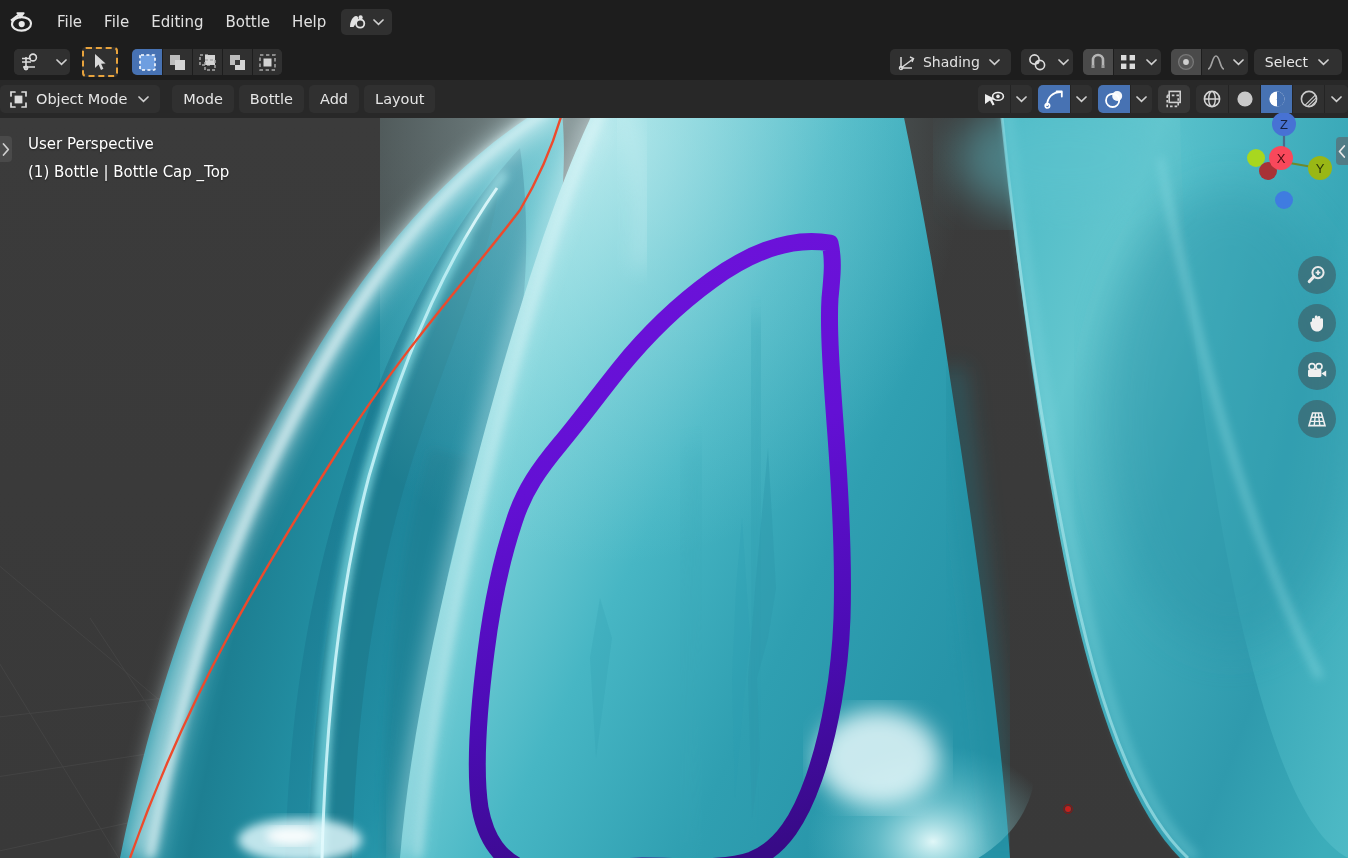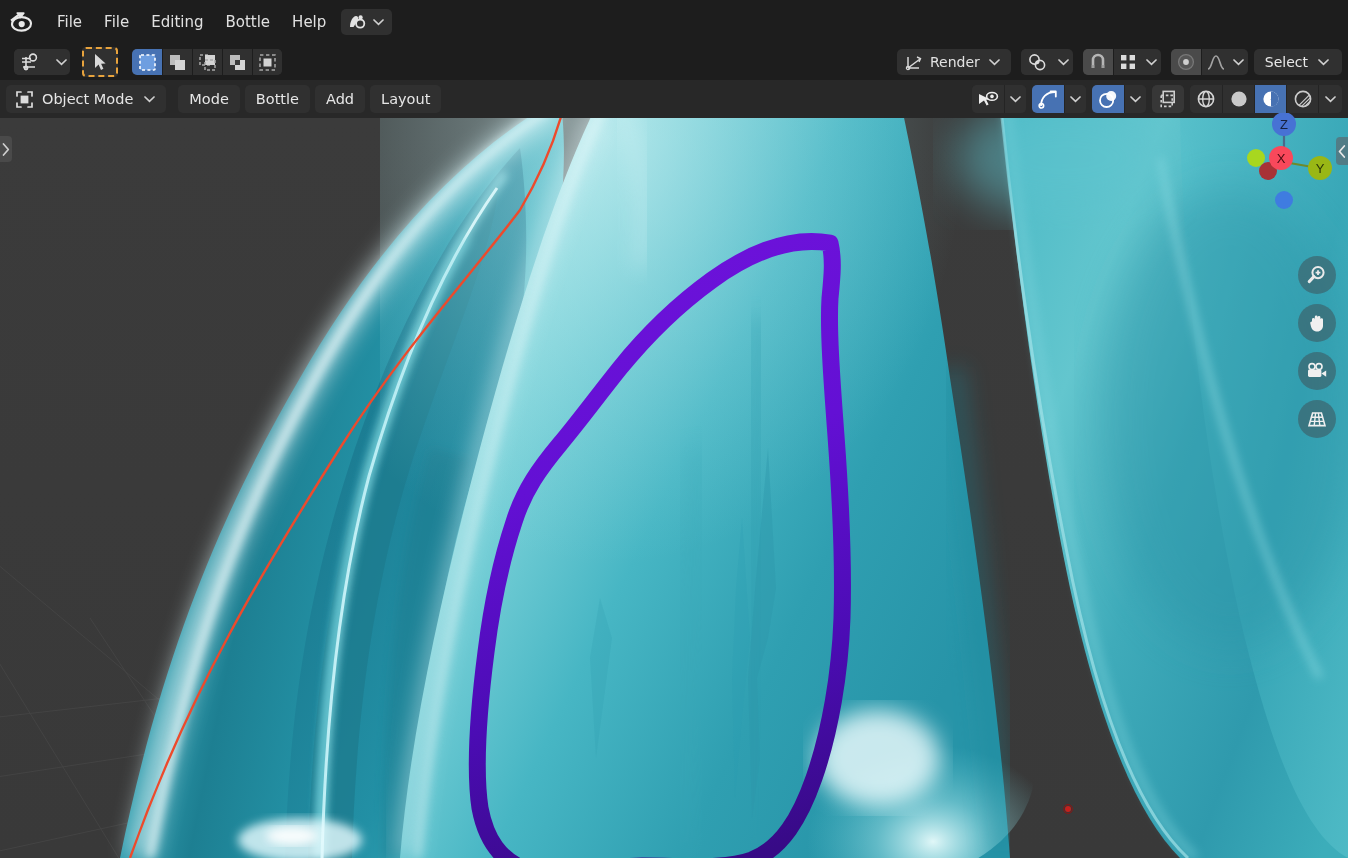--- a/index.html
+++ b/index.html
@@ -66,21 +66,21 @@
   }
   .spacer { flex: 1; }
 
   
   .viewport {
     position: absolute; left: 0; top: 80px; width: 1348px; height: 778px;
     overflow: hidden; background: #3b3b3b;
   }
   .vp-header {
     position: absolute; left: 0; top: 0; width: 1348px; height: 38px;
-    display: flex; align-items: center; padding: 0 6px; z-index: 40;
+    display: flex; align-items: center; padding: 0 0; z-index: 40;
     background: rgba(40,40,40,0.0);
   }
   .vp-header-bg {
     position: absolute; left: 0; top: 0; width: 1348px; height: 38px;
     background: #282828; z-index: 30;
   }
   .mode-btn {
     display: flex; align-items: center; gap: 8px; background: #303030;
     border-radius: 5px; height: 28px; padding: 0 9px; color: #e6e6e6; font-size: 14.5px;
   }
@@ -225,21 +225,21 @@
     <div class="spacer"></div>
 
     <div class="orient-btn">
       <span>
         <svg width="18" height="18" viewBox="0 0 18 18">
           <path d="M3 15 L15 6 M3 15 L3 4 M3 15 L14 15" stroke="#d8d8d8" stroke-width="1.5" fill="none"></path>
           <path d="M12 4 L15.5 5.5 L14 9" stroke="#d8d8d8" stroke-width="1.4" fill="none"></path>
           <circle cx="3" cy="15" r="1.6" fill="none" stroke="#d8d8d8" stroke-width="1.3"></circle>
         </svg>
       </span>
-      <span>Render</span>
+      <span>Shading</span>
       <span class="chev">
         <svg width="11" height="8" viewBox="0 0 11 8">
             <path d="M1 2 L5.5 6.3 L10 2" stroke="#cfcfcf" stroke-width="1.7" fill="none" stroke-linecap="round"></path>
           </svg>
       </span>
     </div>
 
     <div class="grp" style="margin-left:10px;">
       <div class="ibtn" style="padding:0 6px;">
         <svg width="22" height="19" viewBox="0 0 22 19">
@@ -601,20 +601,22 @@
             <svg width="11" height="8" viewBox="0 0 11 8">
                 <path d="M1 2 L5.5 6.3 L10 2" stroke="#cfcfcf" stroke-width="1.7" fill="none" stroke-linecap="round"></path>
               </svg>
           </div>
         </div>
 
       </div>
     </div>
 
     <div class="vp-info">
+      <div>User Perspective</div>
+      <div>(1) Bottle | Bottle Cap _Top</div>
     </div>
 
     <div class="region-tog-l">
       <svg width="8" height="13" viewBox="0 0 8 13">
           <path d="M1.5 1 L6.3 6.5 L1.5 12" stroke="#cfcfcf" stroke-width="1.7" fill="none" stroke-linecap="round" stroke-linejoin="round"></path>
         </svg>
     </div>
     <div class="region-tog-r">
       <svg width="8" height="13" viewBox="0 0 8 13">
           <path d="M6.3 1 L1.5 6.5 L6.3 12" stroke="#e8e8e8" stroke-width="1.7" fill="none" stroke-linecap="round" stroke-linejoin="round"></path>

